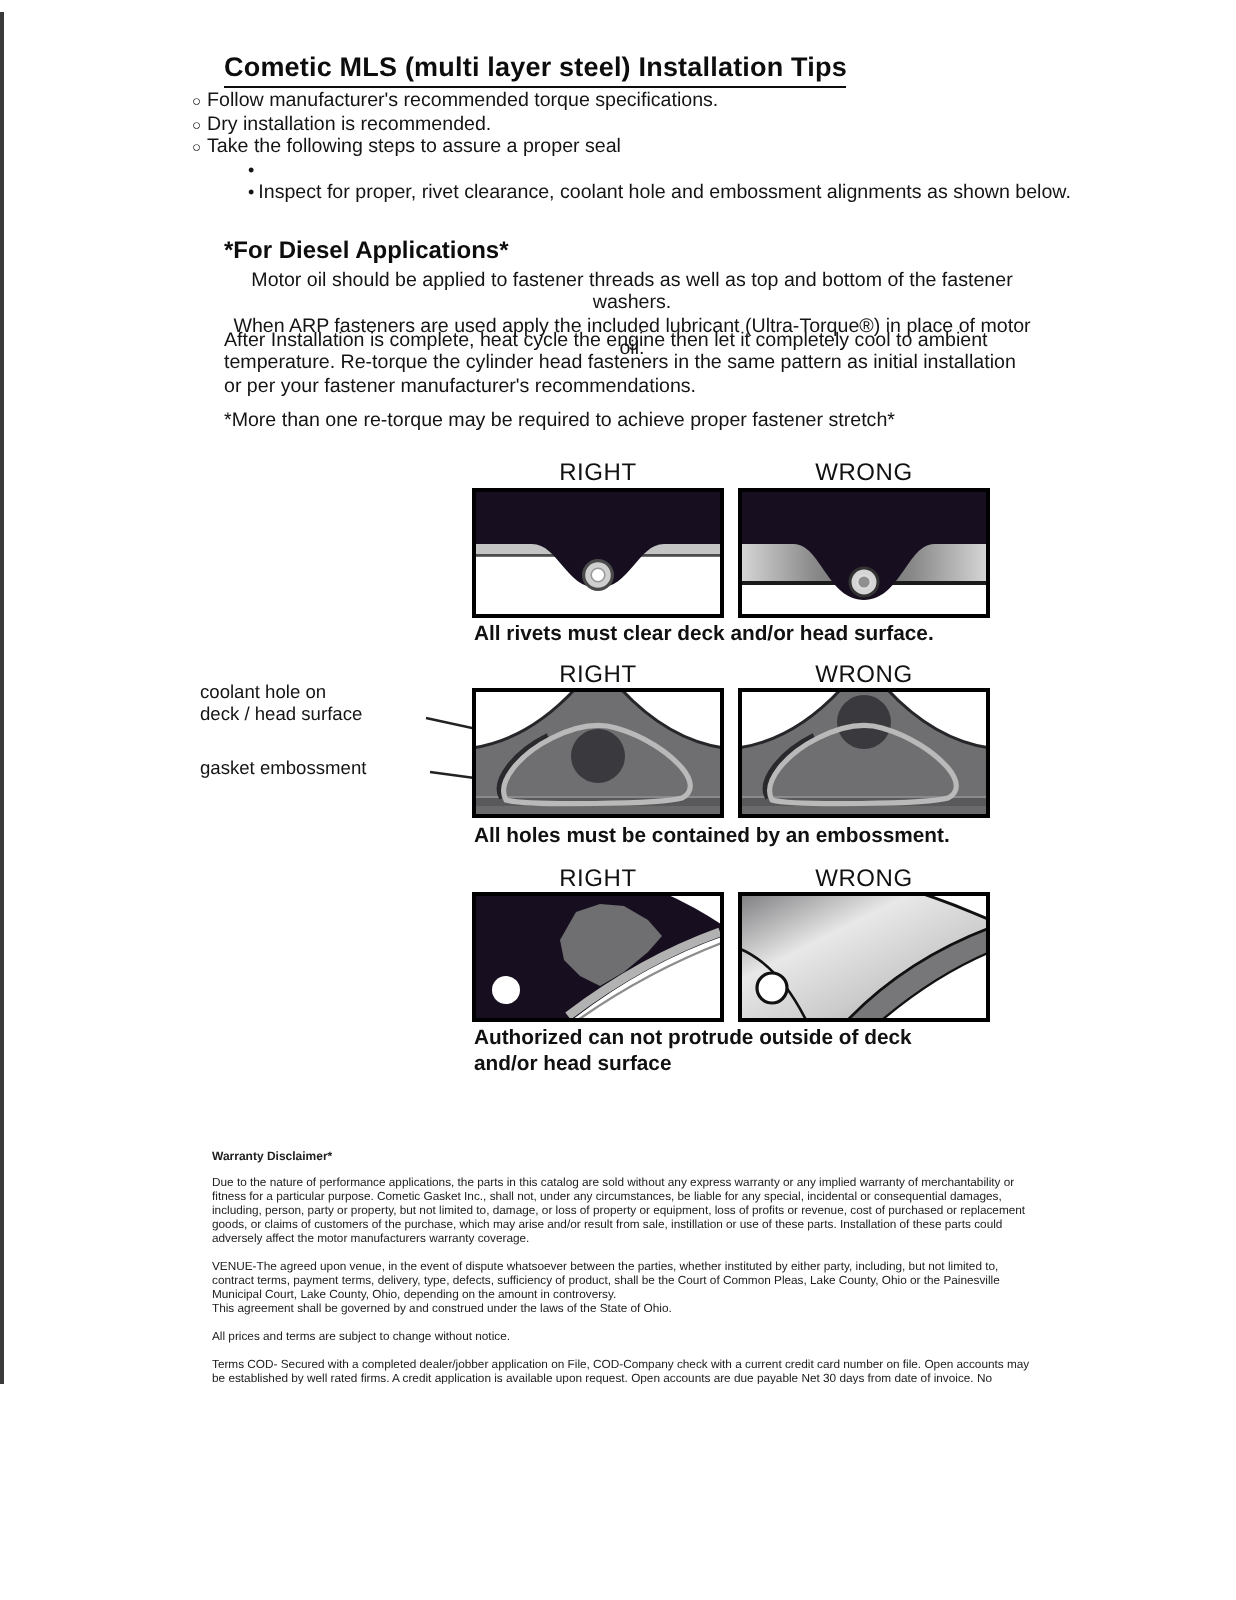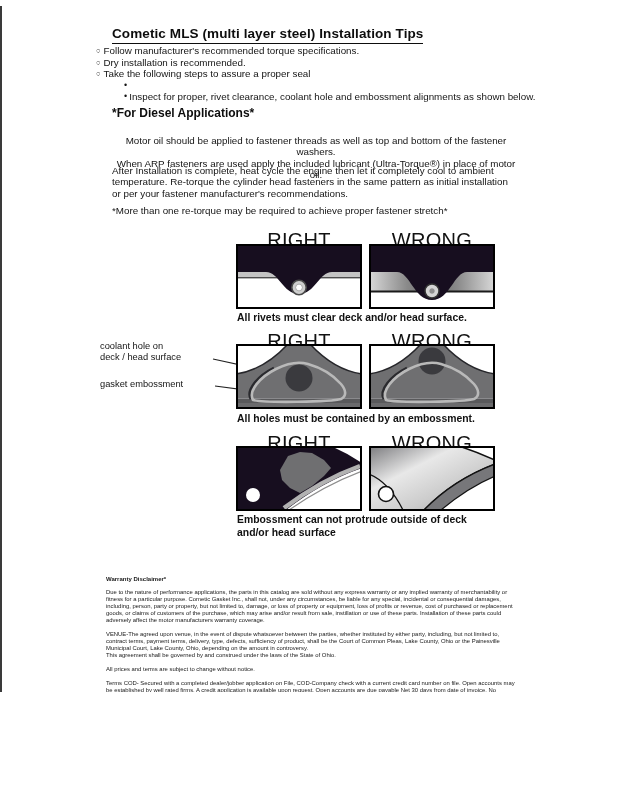--- a/index.html
+++ b/index.html
@@ -11,27 +11,27 @@
   #left-edge-line{left:0;top:6px;width:1.5px;height:788px;background:#3a3a3a;}
   #doc-title{
     left:112px;top:26px;font-size:13.5px;font-weight:bold;color:#0d0d0d;
     border-bottom:1.8px solid #0d0d0d;padding-bottom:2px;letter-spacing:0.1px;
   }
   .bullet-list{left:96px;top:45px;font-size:9.8px;line-height:11.6px;color:#141414;}
   .bullet-row{display:flex;align-items:flex-start;}
   .marker-circle{font-size:7.5px;line-height:11.6px;margin-right:3px;margin-top:0px;}
   .sub{margin-left:28px;}
   .marker-dot{font-size:9px;line-height:11.6px;margin-right:2px;}
-  #diesel-heading{left:112px;top:106px;font-size:12px;font-weight:bold;color:#0d0d0d;}
+  #diesel-heading{left:112px;top:118px;font-size:12px;font-weight:bold;color:#0d0d0d;}
   .body-par{left:112px;width:408px;font-size:9.8px;line-height:11.4px;color:#141414;white-space:pre-line;}
   #diesel-p1{top:135px;text-align:center;}
   #diesel-p2{top:165px;}
   #diesel-p3{top:205px;}
 
-  .rw-label{width:126px;text-align:center;font-size:20px;color:#111;letter-spacing:0.3px;}
+  .rw-label{width:126px;text-align:center;font-size:12px;color:#111;letter-spacing:0.3px;}
   .dbox{width:126px;height:65px;}
   .caption{font-size:10.4px;font-weight:bold;color:#111;line-height:12.5px;white-space:pre-line;}
   #caption-row1{left:237px;top:312px;}
   #caption-row2{left:237px;top:413px;}
   #caption-row3{left:237px;top:514px;}
 
   .annot{font-size:9.3px;line-height:11px;color:#141414;text-align:left;}
   #annot-coolant{left:100px;top:341px;width:113px;white-space:pre-line;}
   #annot-emboss{left:100px;top:379px;width:113px;}
   #leader-svg{left:100px;top:335px;}
@@ -182,21 +182,21 @@
       </linearGradient>
     </defs>
     <rect width="126" height="65" fill="#ffffff"></rect>
     <path d="M0,0 L90,0 Q108,6 126,14 L126,18 Q84,34 55,64 L0,64 Z" fill="url(#bandGrad)" stroke="#111111" stroke-width="1.5"></path>
     <path d="M0,28 Q20,36 34,64" stroke="#111111" stroke-width="1.3" fill="none"></path>
     <path d="M126,18 Q84,34 55,64 L72,64 Q98,42 126,30 Z" fill="#77777a" stroke="#111111" stroke-width="1.2"></path>
     <circle cx="17" cy="48" r="7.5" fill="#ffffff" stroke="#111111" stroke-width="1.6"></circle>
     <rect x="1" y="1" width="124" height="63" fill="none" stroke="#000000" stroke-width="2"></rect>
   </svg>
 
-  <div class="abs caption" id="caption-row3">Embossment can not protrude outside of deck
+  <div class="abs caption" id="caption-row3">Authorized can not protrude outside of deck
 and/or head surface</div>
 
   <div class="abs" id="disclaimer">
     <p id="disclaimer-heading">Warranty Disclaimer*</p>
     <p class="dp">Due to the nature of performance applications, the parts in this catalog are sold without any express warranty or any implied warranty of merchantability or fitness for a particular purpose.  Cometic Gasket Inc., shall not, under any circumstances, be liable for any special, incidental or consequential damages, including, person, party or property, but not limited to, damage, or loss of property or equipment, loss of profits or revenue, cost of purchased or replacement goods, or claims of customers of the purchase, which may arise and/or result from sale, instillation or use of these parts.  Installation of these parts could adversely affect the motor manufacturers warranty coverage.</p>
     <p class="dp tight">VENUE-The agreed upon venue, in the event of dispute whatsoever between the parties, whether instituted by either party, including, but not limited to, contract terms, payment terms, delivery, type, defects, sufficiency of product, shall be the Court of Common Pleas, Lake County, Ohio or the Painesville Municipal Court, Lake County, Ohio, depending on the amount in controversy.</p>
     <p class="dp gap-after tight">This agreement shall be governed by and construed under the laws of the State of Ohio.</p>
     <p class="dp">All prices and terms are subject to change without notice.</p>
     <p class="dp">Terms COD- Secured with a completed dealer/jobber application on File, COD-Company check with a current credit card number on file.  Open accounts may be established by well rated firms.  A credit application is available upon request.  Open accounts are due payable Net 30 days from date of invoice.  No statement will be sent.  If an account becomes 60 or more days past due, it is subject to being placed on credit hold.  No orders will be shipped or new orders accepted until past due balance is paid.  If an account becomes 90 or more days past due, it is subject to being placed for collections.  All costs of collection are the responsibility of the customer, including attorney fees, court costs, and other expenses of litigation.</p>
     <p class="dp">Returns- Authorized (RGA) must be obtained in advance on all returns.  A packing slip or invoice number must accompany the merchandise.  No returns after 30 days from invoice date.  All returns are subject to a 25% restocking charge.  All custom designed and custom manufactured gaskets are non-returnable.</p>

